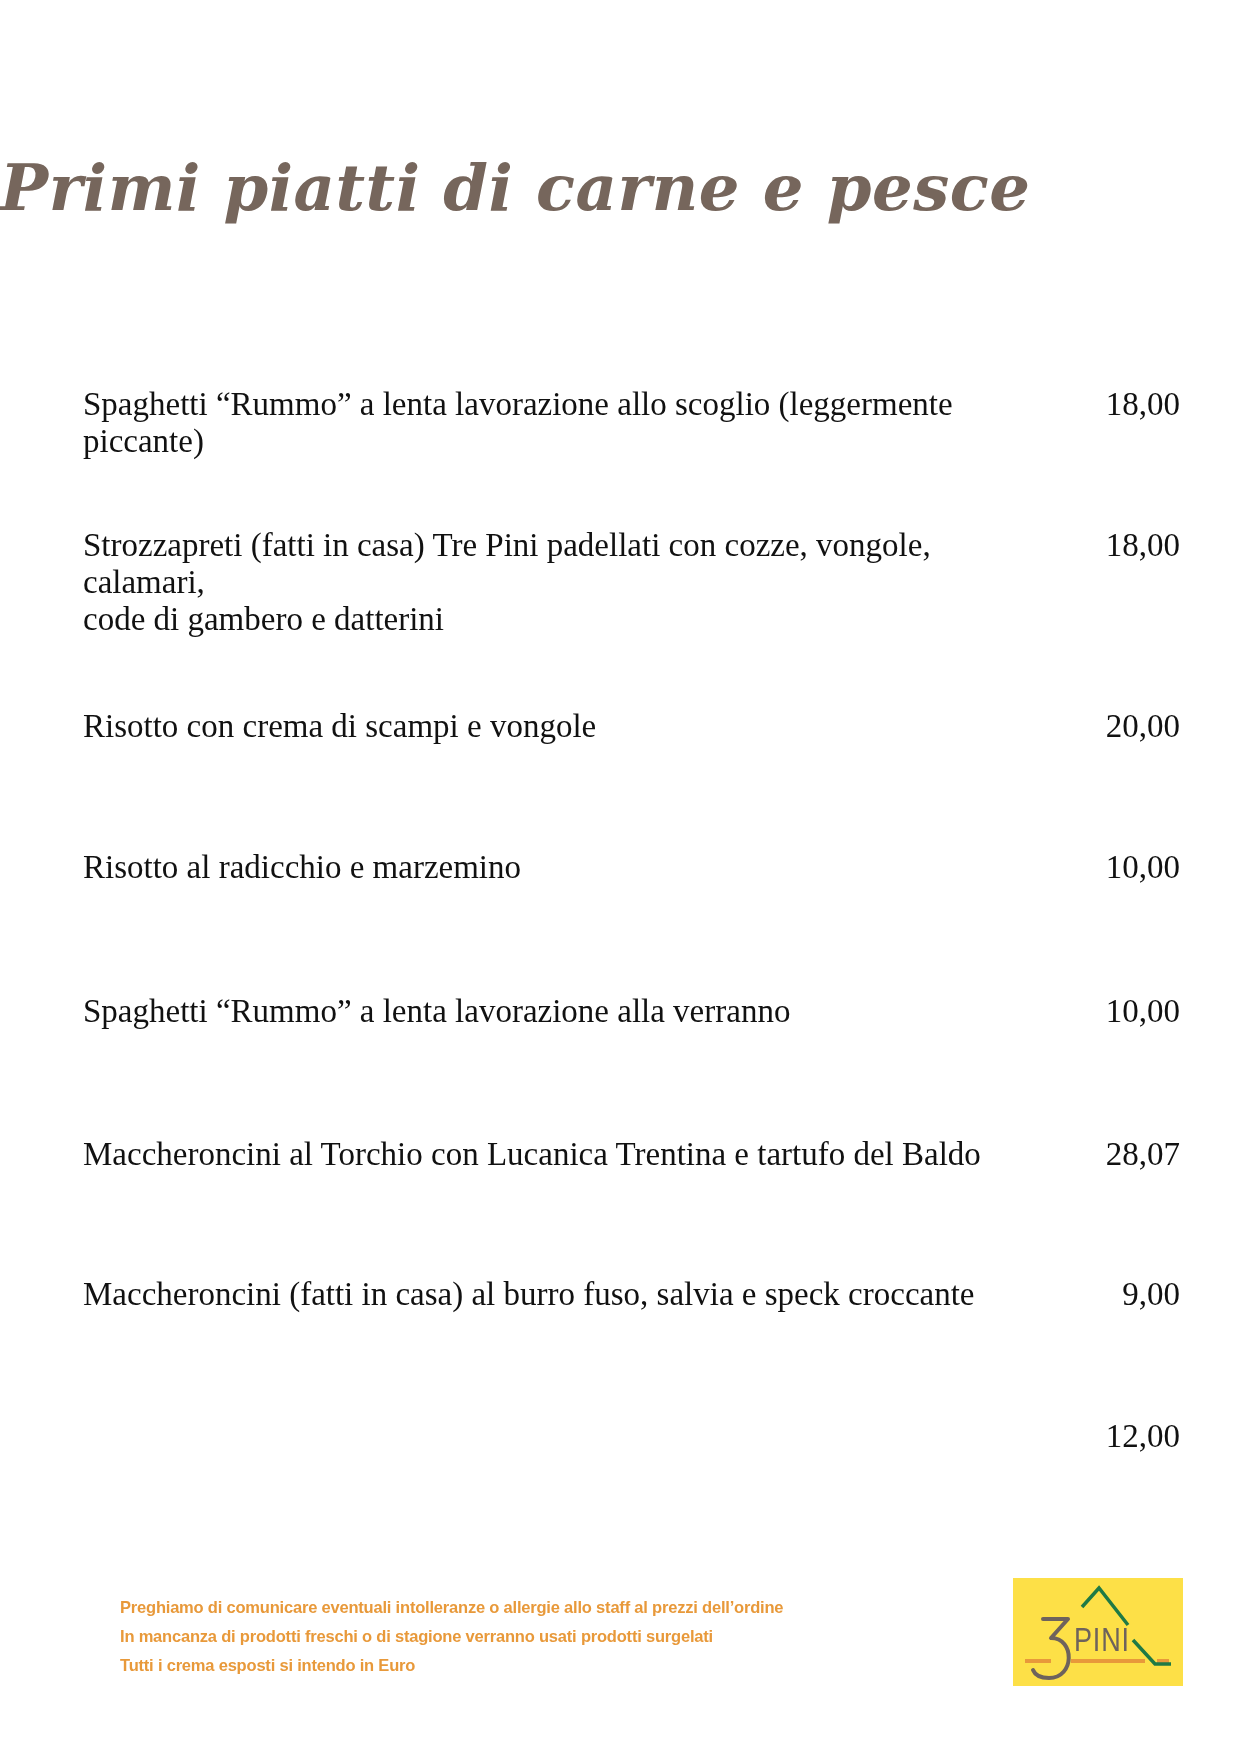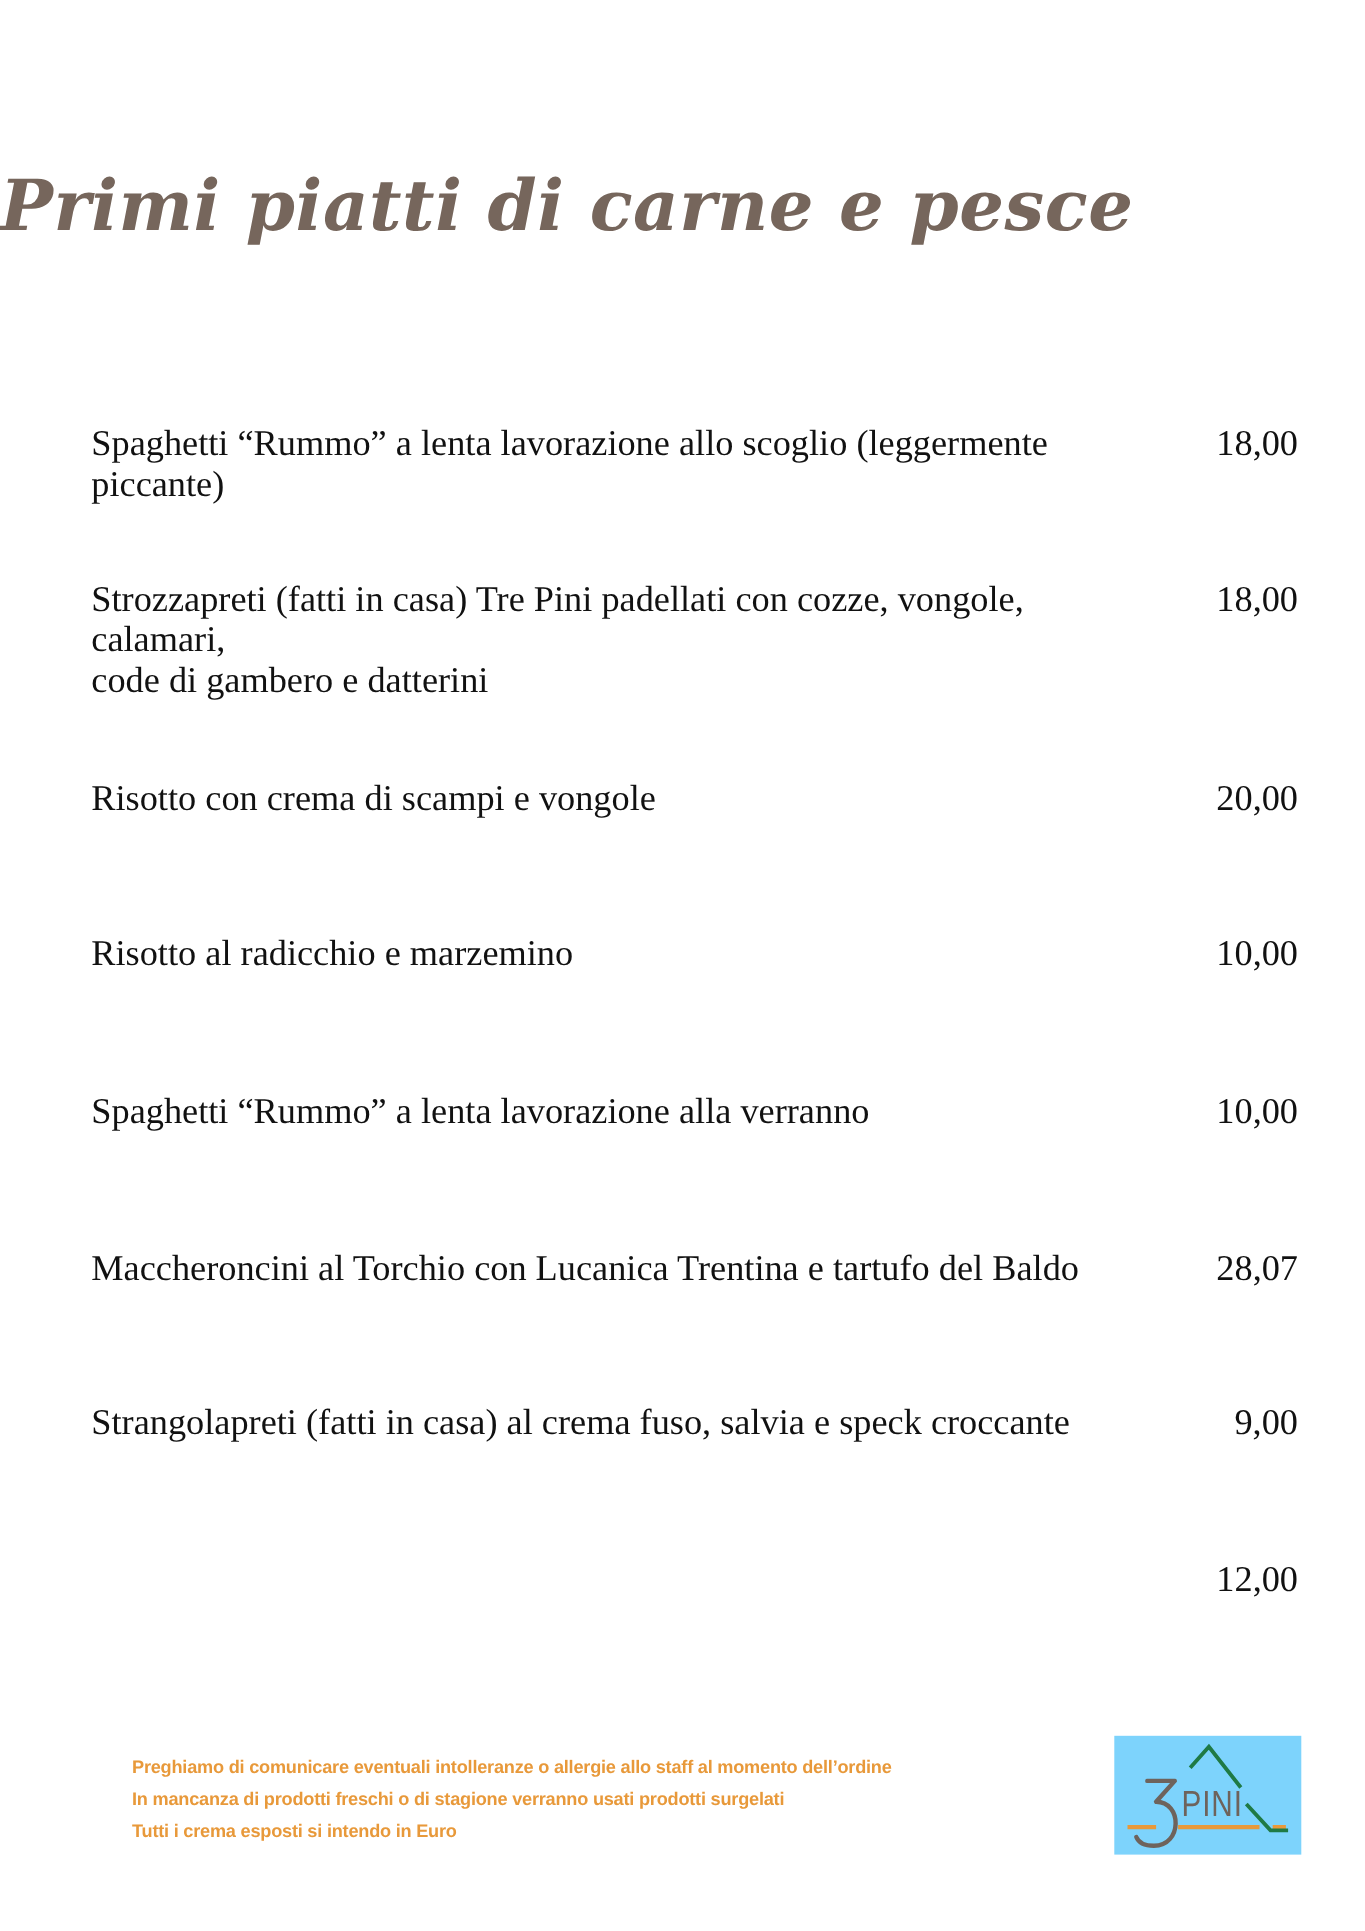--- a/index.html
+++ b/index.html
@@ -58,21 +58,21 @@
     color: #e8993a;
     letter-spacing: -0.2px;
   }
   .footer-notes div { white-space: nowrap; }
   .logo {
     position: absolute;
     left: 1013px;
     top: 1578px;
     width: 170px;
     height: 108px;
-    background: #7dd3fc;
+    background: #fde047;
   }
   .logo svg { display: block; }
   .logo-text {
     position: absolute;
     left: 61px;
     top: 44px;
     font-family: "Liberation Sans", "DejaVu Sans", sans-serif;
     font-size: 33px;
     line-height: 36px;
     color: #6e635c;
@@ -111,30 +111,30 @@
   <span class="dish">Spaghetti “Rummo” a lenta lavorazione alla verranno</span>
   <span class="price">10,00</span>
 </div>
 
 <div class="menu-item" style="top:1136px;">
   <span class="dish">Maccheroncini al Torchio con Lucanica Trentina e tartufo del Baldo</span>
   <span class="price">28,07</span>
 </div>
 
 <div class="menu-item" style="top:1276px;">
-  <span class="dish">Strangolapreti (fatti in casa) al crema fuso, salvia e speck croccante</span>
+  <span class="dish">Maccheroncini (fatti in casa) al burro fuso, salvia e speck croccante</span>
   <span class="price">9,00</span>
 </div>
 
 <div class="menu-item" style="top:1418px;">
   <span class="price">12,00</span>
 </div>
 
 <div class="footer-notes">
-  <div>Preghiamo di comunicare eventuali intolleranze o allergie allo staff al momento dell’ordine</div>
+  <div>Preghiamo di comunicare eventuali intolleranze o allergie allo staff al prezzi dell’ordine</div>
   <div>In mancanza di prodotti freschi o di stagione verranno usati prodotti surgelati</div>
   <div>Tutti i crema esposti si intendo in Euro</div>
 </div>
 
 <div class="logo">
   <svg width="170" height="108" viewBox="0 0 170 108">
 
     <line x1="12" y1="83" x2="38" y2="83" stroke="#e8993a" stroke-width="4"></line>
     <line x1="58" y1="83" x2="132" y2="83" stroke="#e8993a" stroke-width="4"></line>
     <line x1="144" y1="83" x2="156" y2="83" stroke="#e8993a" stroke-width="4"></line>

